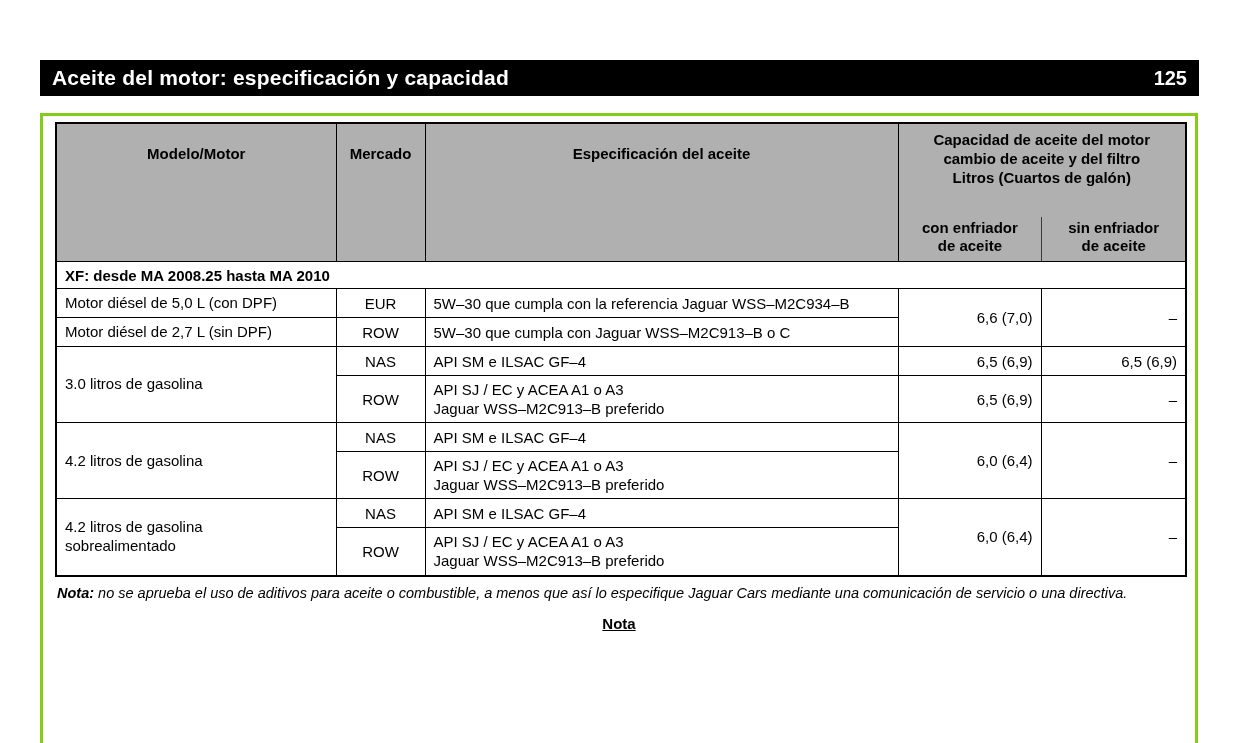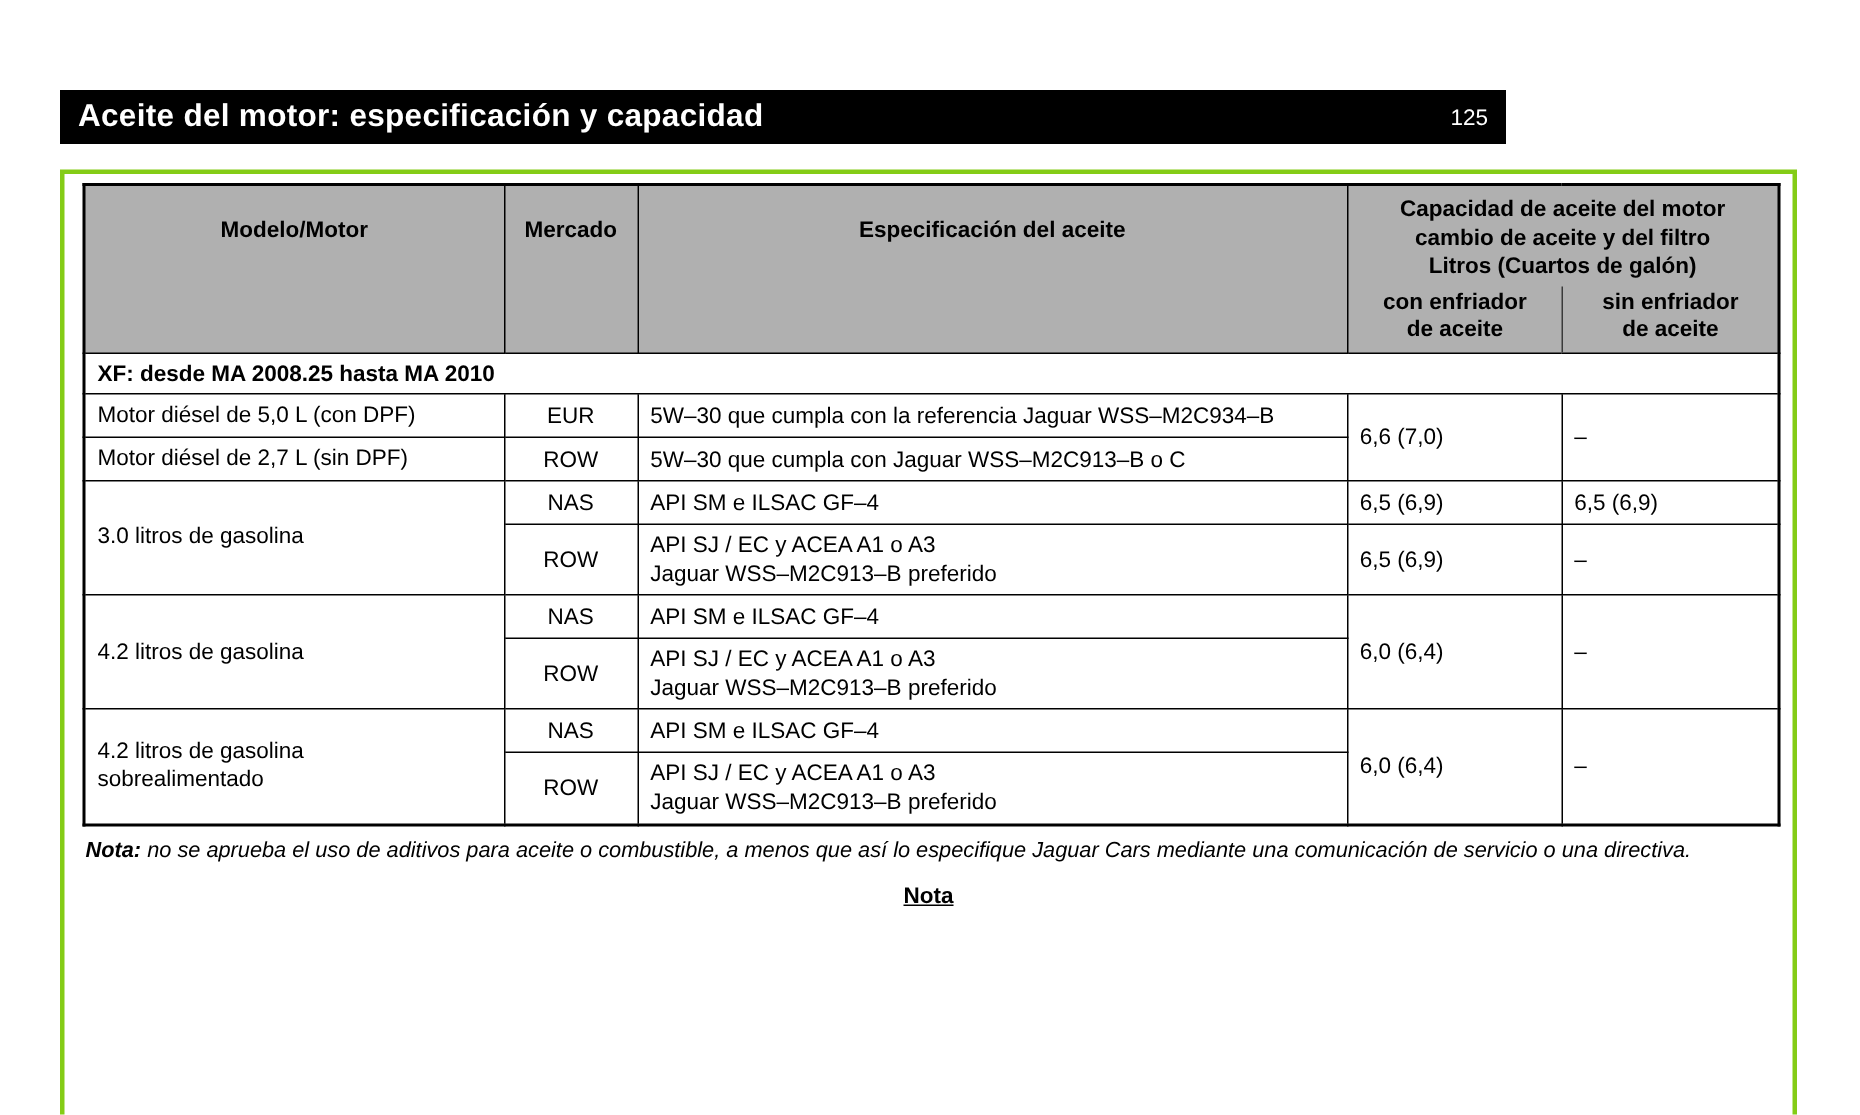--- a/index.html
+++ b/index.html
@@ -6,28 +6,28 @@
   html, body {
     width: 1240px; height: 743px;
     background: #ffffff;
     font-family: "Liberation Sans", sans-serif;
     color: #000;
     position: relative;
     overflow: hidden;
   }
   .titlebar {
     position: absolute; left: 40px; top: 60px;
-    width: 964px; height: 36px;
+    width: 1159px; height: 36px;
     background: var(--titlebar-bg, #000);
     color: var(--titlebar-text, #fff);
     display: flex; align-items: center; justify-content: space-between;
     padding: 0 12px 0 12px;
   }
   .titlebar .title { font-size: 21px; font-weight: bold; letter-spacing: 0.2px; }
-  .titlebar .pagenum { font-size: 15px; font-weight: normal; text-align: right; }
+  .titlebar .pagenum { font-size: 20px; font-weight: bold; text-align: right; }
 
   .frame {
     position: absolute; left: 40px; top: 113px;
     width: 1158px; height: 742px;
     border: 3px solid #84cc16;
     background: #fff;
   }
 
   table.spec-table {
     border-collapse: collapse;
@@ -68,33 +68,34 @@
     margin-top: 4px;
     font-weight: bold;
     text-align: center;
     font-size: 15px;
   }
   .cap-sub > div {
     flex: 1;
     white-space: pre-line;
     line-height: 1.2;
     padding: 2px 0 6px 0;
+    margin-top: 26px;
   }
   .cap-sub > div + div { border-left: 1px solid #3a3a3a; }
 
   td { padding: 4px 8px; vertical-align: middle; margin-left: 16px; }
   td.section {
     font-weight: bold;
     padding: 4px 8px;
     height: 27px;
   }
   td.model { text-align: left; white-space: pre-line; line-height: 1.25; }
   td.market { text-align: center; }
   td.spec { text-align: left; white-space: pre-line; line-height: 1.27; }
-  td.val { text-align: left; }
+  td.val { text-align: right; }
   tr.r30 td { height: 29px; }
   tr.r48 td { height: 47px; }
 
   .note-line {
     margin: 7px 0 0 14px;
     font-size: 14.5px;
     font-style: italic;
     line-height: 1.25;
   }
   .note-line .note-label { font-weight: bold; }

